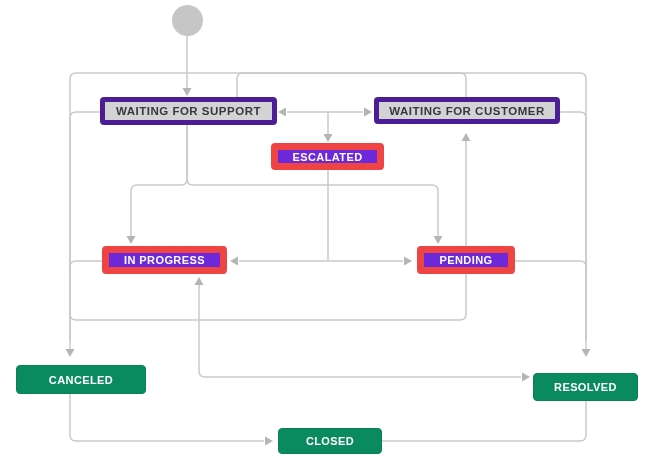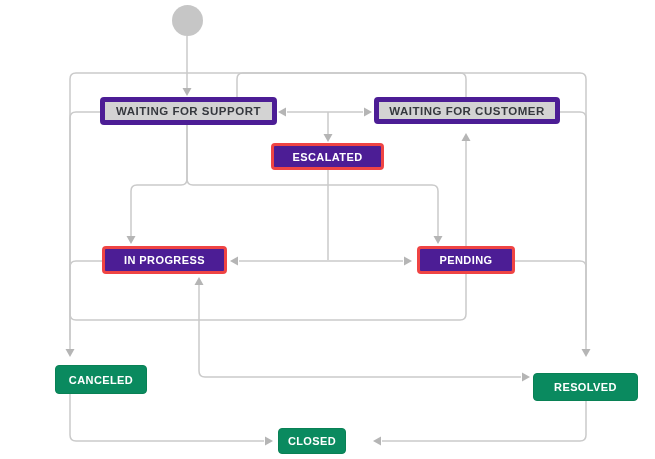--- a/index.html
+++ b/index.html
@@ -3,21 +3,21 @@
 <meta charset="utf-8">
 <style>
   html,body{margin:0;padding:0;background:#ffffff;}
   #stage{position:relative;width:655px;height:459px;background:#ffffff;overflow:hidden;
          font-family:"Liberation Sans",sans-serif;}
   #wires{position:absolute;left:0;top:0;z-index:0;}
   .node{position:absolute;z-index:1;display:flex;align-items:center;justify-content:center;
         font-weight:bold;border-radius:4px;box-sizing:border-box;white-space:nowrap;}
   .todo{background:#d3d3d3;border:5px solid #4c1d95;color:#35383e;
         font-size:11.5px;letter-spacing:.5px;}
-  .inprog{background:#4c1d95;border:3px solid #ef4444;color:#ffffff;
+  .inprog{background:#6d28d9;border:7px solid #ef4444;color:#ffffff;
         font-size:11px;letter-spacing:.4px;}
   .done{background:#0a8a5f;border:1px solid #098155;color:#ffffff;
         font-size:11px;letter-spacing:.4px;}
   .start{background:#c6c6c6;border-radius:50%;}
   .edge{fill:none;stroke:#cacaca;stroke-width:1.5;}
   .head{fill:#b5b5b5;stroke:none;}
 </style>
 </head>
 <body>
 
@@ -110,18 +110,18 @@
   <div class="node todo" style="left:100px;top:97px;width:177px;height:28px;">WAITING FOR SUPPORT</div>
 
   <div class="node todo" style="left:374px;top:97px;width:186px;height:27px;text-align:right;">WAITING FOR CUSTOMER</div>
 
   <div class="node inprog" style="left:271px;top:143px;width:113px;height:27px;">ESCALATED</div>
 
   <div class="node inprog" style="left:417px;top:246px;width:98px;height:28px;">PENDING</div>
 
   <div class="node inprog" style="left:102px;top:246px;width:125px;height:28px;">IN PROGRESS</div>
 
-  <div class="node done" style="left:16px;top:365px;width:92px;height:29px;margin-left:39px;">CANCELED</div>
+  <div class="node done" style="left:16px;top:365px;width:130px;height:29px;">CANCELED</div>
 
   <div class="node done" style="left:533px;top:373px;width:105px;height:28px;">RESOLVED</div>
 
-  <div class="node done" style="left:278px;top:428px;width:68px;height:26px;">CLOSED</div>
+  <div class="node done" style="left:278px;top:428px;width:104px;height:26px;">CLOSED</div>
 </div>
 
 </body></html>

